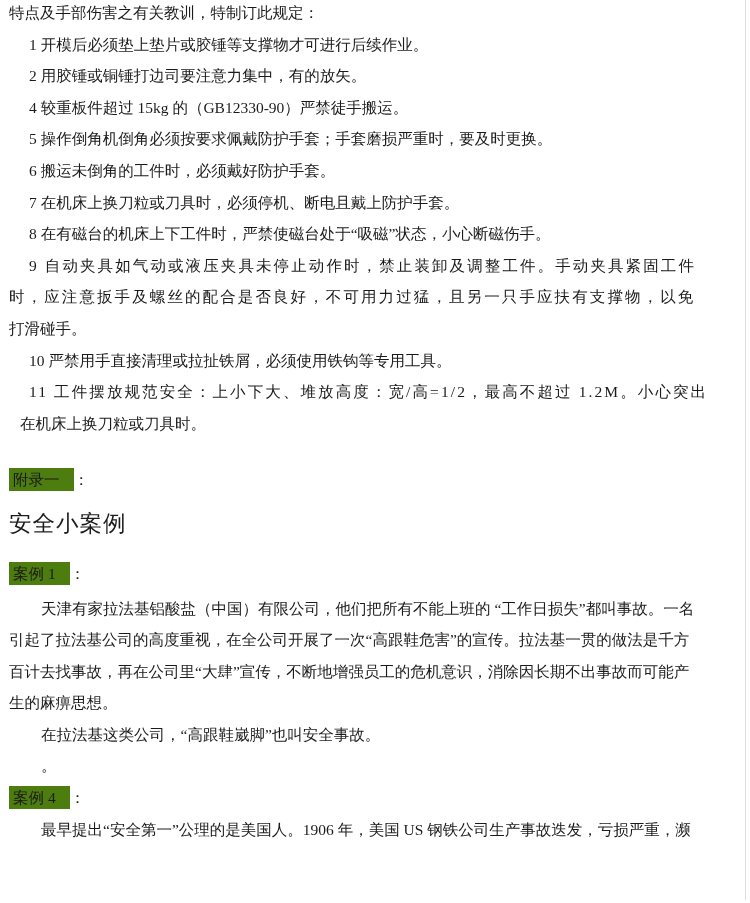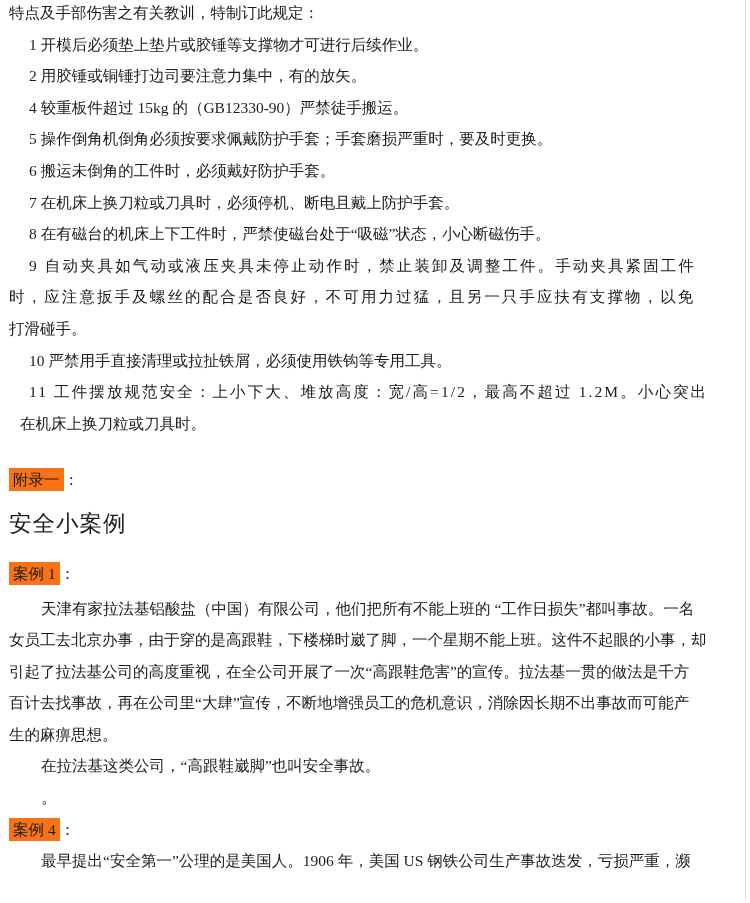--- a/index.html
+++ b/index.html
@@ -16,21 +16,21 @@
   .line {
     height: 31.6px; line-height: 31.6px;
     font-size: 15.5px;
     white-space: nowrap;
   }
   .first { margin-top: -3px; }
   .ind1 { padding-left: 20px; }   
   .ind2 { padding-left: 32px; }   
   .indw { padding-left: 11px; }   
   .ls2  { letter-spacing: 2.1px; } 
-  .hl   { background: #f97316; padding: 3px 4px 3px 4px; }
+  .hl   { background: #4d7c0f; padding: 3px 14px 3px 4px; }
   .appendix-line { margin-top: 25px; }
   .title-line {
     margin-top: 8px;
     height: 40px; line-height: 40px;
     font-size: 22.5px; letter-spacing: 1px;
     text-align: left;
     white-space: nowrap;
   }
   .case1-label-line { margin-top: 14px; }
   .case-first-line { margin-top: 3px; }
@@ -61,21 +61,20 @@
       <span class="hl">附录一</span><span>：</span>
     </div>
 
     <div class="title-line">安全小案例</div>
 
     <div class="line case1-label-line">
       <span class="hl">案例 1</span><span>：</span>
     </div>
 
     <div class="line ind2 case-first-line">天津有家拉法基铝酸盐（中国）有限公司，他们把所有不能上班的 “工作日损失”都叫事故。一名</div>
-    <div class="line">女员工去北京办事，由于穿的是高跟鞋，下楼梯时崴了脚，一个星期不能上班。这件不起眼的小事，却</div>
     <div class="line">引起了拉法基公司的高度重视，在全公司开展了一次“高跟鞋危害”的宣传。拉法基一贯的做法是千方</div>
     <div class="line">百计去找事故，再在公司里“大肆”宣传，不断地增强员工的危机意识，消除因长期不出事故而可能产</div>
     <div class="line">生的麻痹思想。</div>
     <div class="line ind2">在拉法基这类公司，“高跟鞋崴脚”也叫安全事故。</div>
     <div class="line ind2">。</div>
 
     <div class="line">
       <span class="hl">案例 4</span><span>：</span>
     </div>
 

